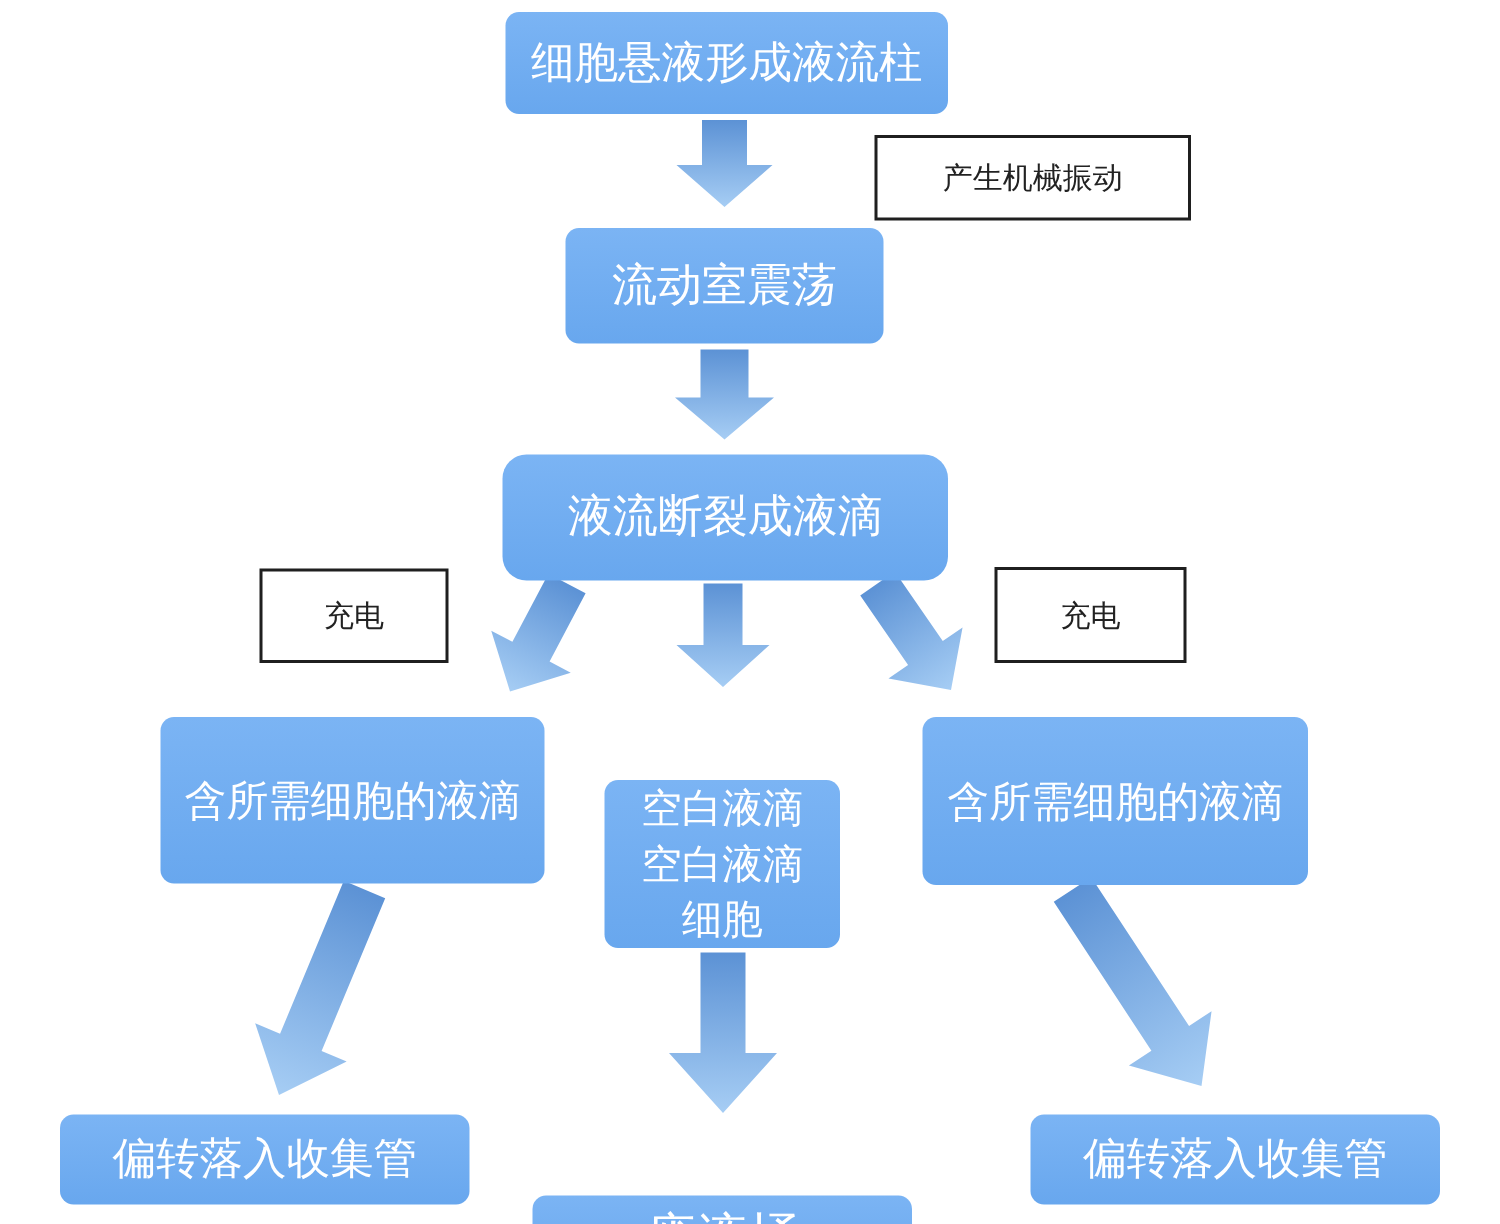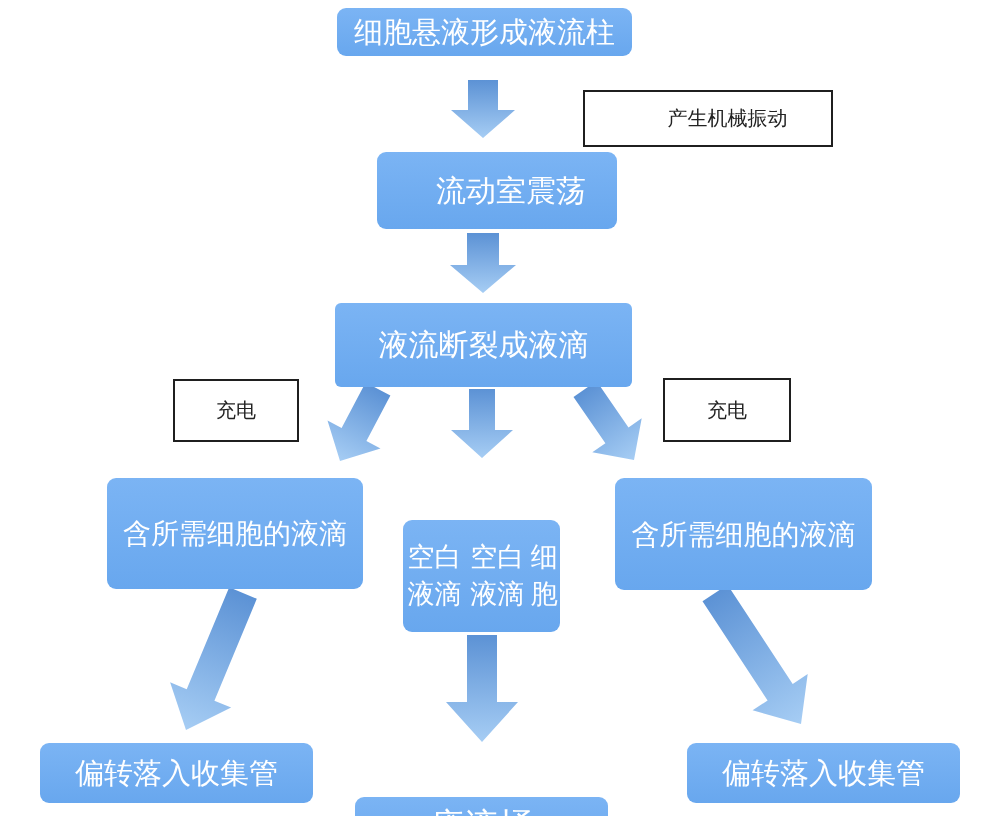--- a/index.html
+++ b/index.html
@@ -23,31 +23,31 @@
   .lbl{
     position:absolute;z-index:3;
     display:flex;align-items:center;justify-content:center;
     background:#fff;
     border:2px solid var(--label-border);
     color:var(--label-text);
     font-size:20px;
     text-align:center;
   }
   
-  .n-top     {left:337px;top:8px;  width:295px;height:48px; font-size:29px;}
-  .n-chamber {left:377px;top:152px;width:212px;height:77px; font-size:30px;padding-left:28px;}
-  .n-breakup {left:335px;top:303px;width:297px;height:84px; font-size:30px;border-radius:6px;}
+  .n-top     {left:337px;top:8px;  width:295px;height:68px; font-size:29px;}
+  .n-chamber {left:377px;top:152px;width:212px;height:77px; font-size:30px;}
+  .n-breakup {left:335px;top:303px;width:297px;height:84px; font-size:30px;border-radius:16px;}
   .n-leftdrop{left:107px;top:478px;width:256px;height:111px;font-size:28px;}
-  .n-ctrdrop {left:403px;top:520px;width:157px;height:112px;font-size:27px;line-height:37px;flex-direction:row;}
+  .n-ctrdrop {left:403px;top:520px;width:157px;height:112px;font-size:27px;line-height:37px;flex-direction:column;}
   .n-rightdrop{left:615px;top:478px;width:257px;height:112px;font-size:28px;}
   .n-leftcol {left:40px; top:743px;width:273px;height:60px; font-size:29px;}
   .n-waste   {left:355px;top:749px;width:253px;height:57px; font-size:34px;margin-top:48px;}
   .n-rightcol{left:687px;top:743px;width:273px;height:60px; font-size:29px;}
   
-  .l-vibration{left:583px;top:90px; width:207px;height:53px;padding-left:39px;}
+  .l-vibration{left:583px;top:90px; width:207px;height:53px;}
   .l-chgleft  {left:173px;top:379px;width:122px;height:59px;}
   .l-chgright {left:663px;top:378px;width:124px;height:60px;}
   .l-nocharge {left:425px;top:463px;width:112px;height:44px;}
 </style>
 </head>
 <body>
 
 <div id="canvas">
 
   <svg id="arrow-layer" width="1000" height="816">

